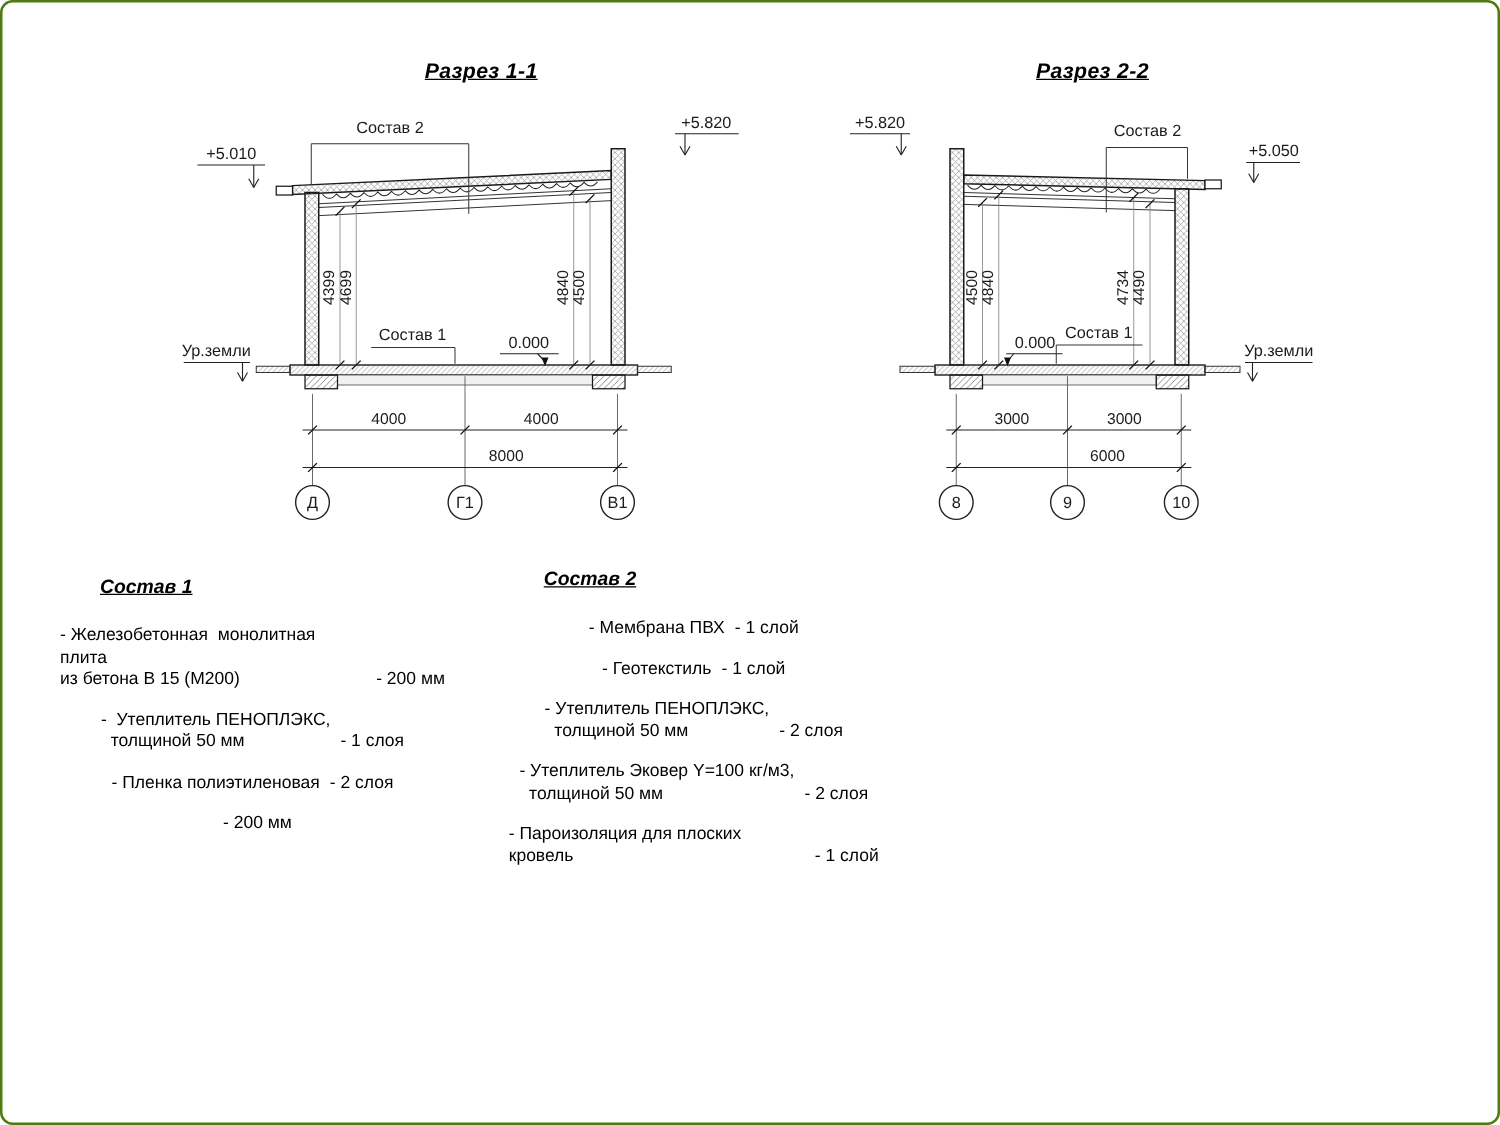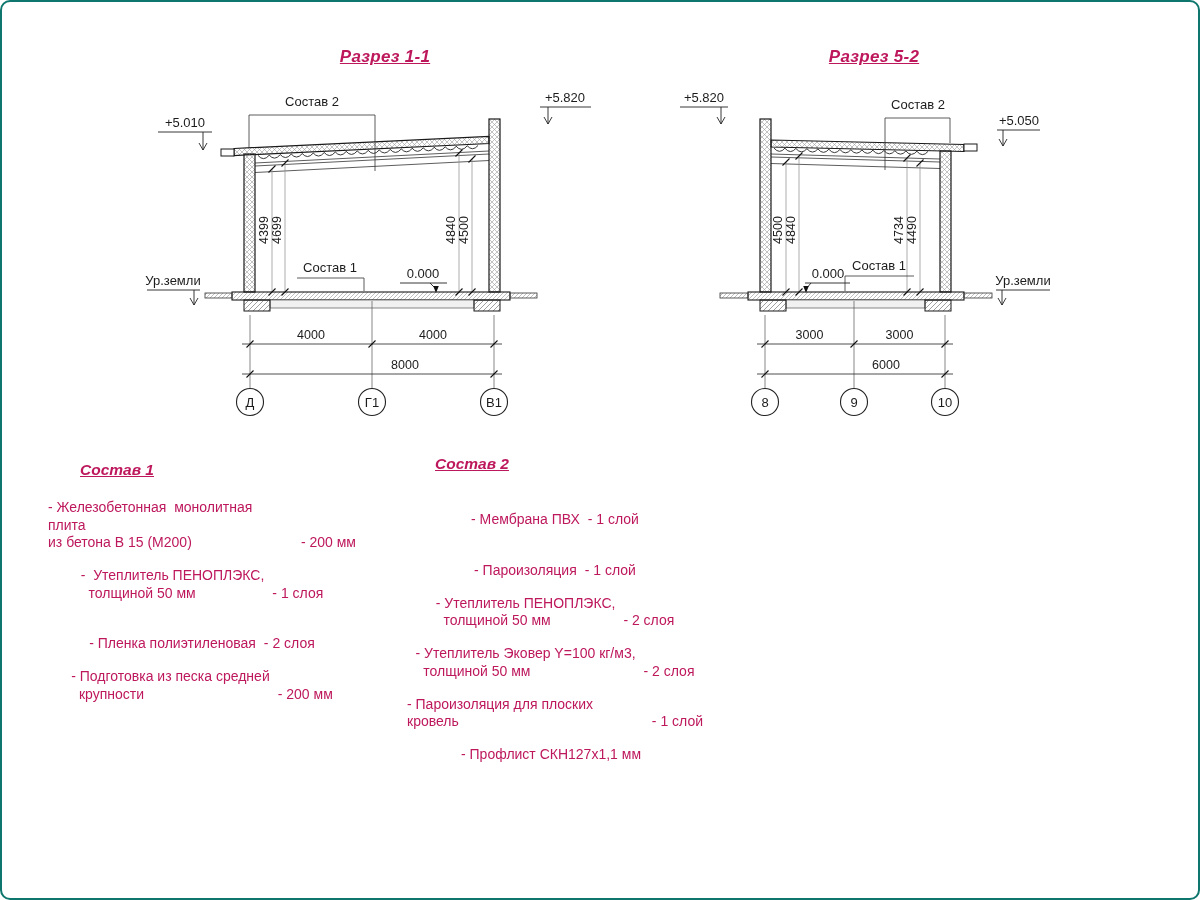--- a/index.html
+++ b/index.html
@@ -1,35 +1,35 @@
 <!DOCTYPE html>
 <html><head>
 <meta charset="utf-8">
 <style>
   html,body{margin:0;padding:0;background:#fff;}
-  .canvas{position:relative;width:1200px;height:900px;background:#fff;border:2px solid #0f766e;
+  .canvas{position:relative;width:1200px;height:900px;background:#fff;border:2px solid #4d7c0f;
           border-radius:10px;box-sizing:border-box;overflow:hidden;
-          font-family:"Liberation Sans",sans-serif;color:#be185d;}
+          font-family:"Liberation Sans",sans-serif;color:#000000;}
   .sec-title{position:absolute;transform:translateX(-50%);font-style:italic;font-weight:bold;
              font-size:17px;text-decoration:underline;letter-spacing:.3px;white-space:nowrap;}
   svg text{font-family:"Liberation Sans",sans-serif;fill:#1c1c1c;}
   .comp-list{position:absolute;font-size:14px;line-height:1.25;}
   .comp-title{font-style:italic;font-weight:bold;font-size:15.5px;text-decoration:underline;
               margin-bottom:20px;white-space:nowrap;}
   .comp-item{display:flex;justify-content:center;align-items:flex-end;margin-bottom:15px;}
   .comp-item .name{white-space:pre-wrap;}
-  .comp-item .qty{white-space:nowrap;padding-left:8px;margin-top:18px;}
+  .comp-item .qty{white-space:nowrap;padding-left:8px;}
 </style>
 </head>
 <body>
 
 <div class="canvas">
 
   <div class="sec-title" style="left:383px;top:45px">Разрез 1-1</div>
-  <div class="sec-title" style="left:872px;top:45px">Разрез 5-2</div>
+  <div class="sec-title" style="left:872px;top:45px">Разрез 2-2</div>
 
   <svg id="drawing" width="1200" height="440" viewBox="0 0 1200 440" style="position:absolute;left:0;top:0">
     <defs>
       <pattern id="hx" width="5" height="5" patternUnits="userSpaceOnUse">
         <path d="M0 5L5 0M0 0L5 5" stroke="#9a9a9a" stroke-width="0.6"></path>
       </pattern>
       <pattern id="dg" width="5" height="5" patternUnits="userSpaceOnUse">
         <path d="M0 5L5 0" stroke="#777" stroke-width="0.7"></path>
       </pattern>
       <pattern id="dg2" width="4" height="4" patternUnits="userSpaceOnUse">
@@ -203,51 +203,45 @@
         <div class="comp-item">
           <div class="name">-  Утеплитель ПЕНОПЛЭКС,
   толщиной 50 мм</div>
           <div class="qty">- 1 слоя</div>
         </div>
         <div class="comp-item">
           <div class="name">- Пленка полиэтиленовая</div>
           <div class="qty">-  2 слоя</div>
         </div>
         <div class="comp-item">
-          <div class="name">- Подготовка из песка средней
-  крупности</div>
           <div class="qty">- 200 мм</div>
         </div>
       </div>
   </div>
 
   <div class="comp-list" style="left:405px;top:452px;width:296px">
     <div class="comp-title" style="margin-left:28px">Состав 2</div>
     <div>
         <div class="comp-item">
           <div class="name">- Мембрана ПВХ</div>
           <div class="qty">- 1 слой</div>
         </div>
         <div class="comp-item">
-          <div class="name">- Пароизоляция</div>
+          <div class="name">- Геотекстиль</div>
           <div class="qty">- 1 слой</div>
         </div>
         <div class="comp-item">
           <div class="name">- Утеплитель ПЕНОПЛЭКС,
   толщиной 50 мм</div>
           <div class="qty">- 2 слоя</div>
         </div>
         <div class="comp-item">
           <div class="name">- Утеплитель Эковер Y=100 кг/м3,
   толщиной 50 мм</div>
           <div class="qty">- 2 слоя</div>
         </div>
         <div class="comp-item">
           <div class="name">- Пароизоляция для плоских кровель</div>
           <div class="qty">- 1 слой</div>
         </div>
-        <div class="comp-item">
-          <div class="name">- Профлист СКН127х1,1 мм</div>
-          <div class="qty"></div>
-        </div>
       </div>
   </div>
 </div>
 
 </body></html>

